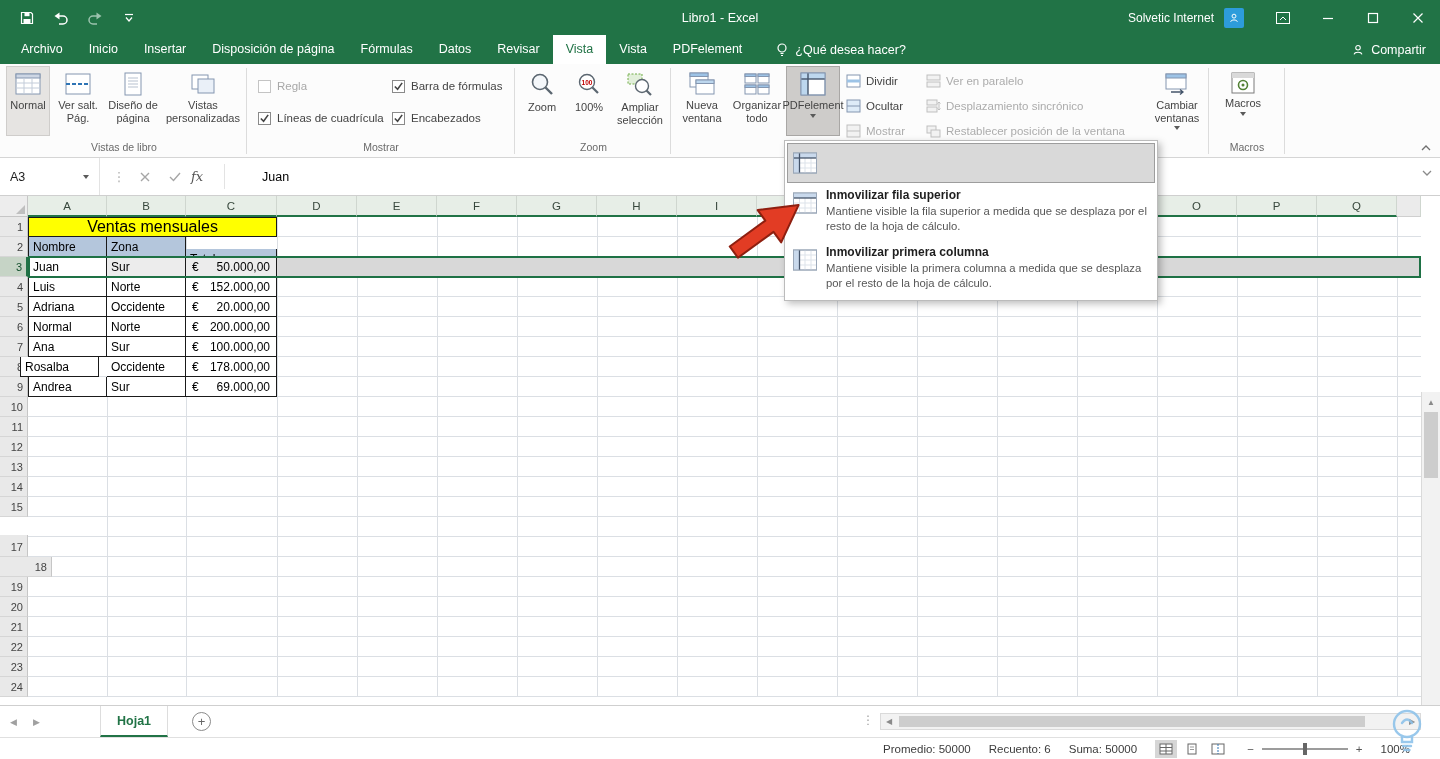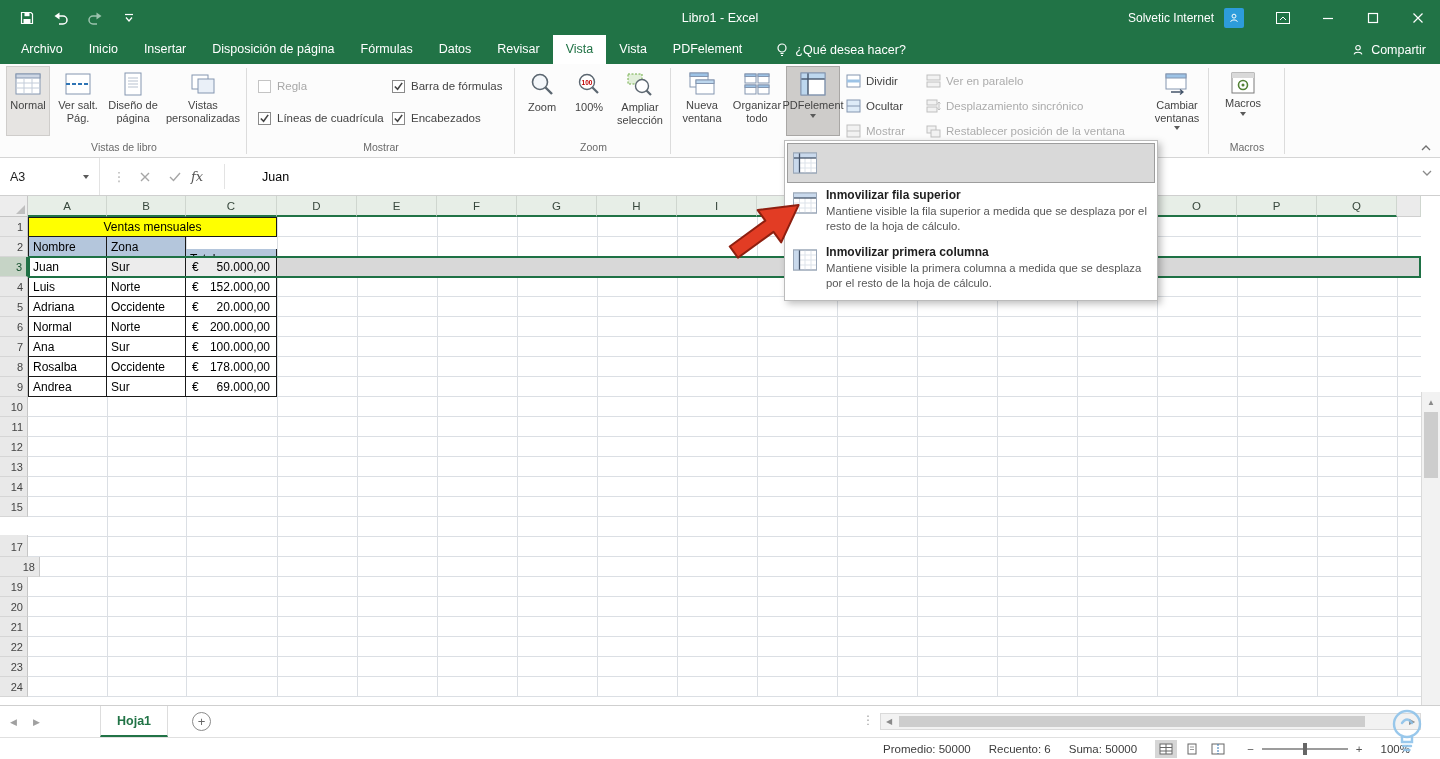--- a/index.html
+++ b/index.html
@@ -52,21 +52,21 @@
 .colh.extra{background:#EBEBEB;border-bottom:1px solid #CFCFCF}
 .rowh{background:#E9E9E9;border-right:1px solid #C6C6C6;border-bottom:1px solid #D6D6D6;color:#444;font-size:11px;display:flex;align-items:center;justify-content:flex-end;padding-right:4px}
 .rowh.sel{background:#C6D4C6;border-right:2px solid #217346;color:#14512E}
 .corner{background:#EDEDED;border-right:1px solid #C6C6C6;border-bottom:1px solid #C6C6C6}
 .corner:after{content:"";position:absolute;right:2px;bottom:2px;border-left:9px solid transparent;border-bottom:9px solid #BFBFBF}
 .vline,.hline{background:#DBDFE4}
 .rowsel{background:#D8D8D8}
 .rowborder{border:2px solid #1E7145;pointer-events:none;background:transparent}
 .cell{display:flex;align-items:center;font-size:12px;color:#000;background:#fff;border-right:1px solid #1a1a1a;border-bottom:1px solid #1a1a1a;padding:0 4px;line-height:1}
 .cell.colA{border-left:1px solid #1a1a1a}
-.cell.title-cell{background:#FFFF00;justify-content:center;border-top:1px solid #1a1a1a;font-size:12px}
+.cell.title-cell{background:#FFFF00;justify-content:center;border-top:1px solid #1a1a1a;font-size:16px}
 .cell.th-cell{background:#B4C6DC}
 .cell.insel{background:#ECECEC}
 .cell.total-cell{justify-content:space-between;padding:0 6px}
 #vscroll{position:absolute;left:1421px;top:196px;width:19px;height:509px;background:#F2F2F2;border-left:1px solid #DADADA}
 .varrow{position:absolute;left:0;width:18px;height:18px;display:flex;align-items:center;justify-content:center;color:#8A8A8A;font-size:8px}
 #vthumb{position:absolute;left:2px;top:20px;width:14px;height:66px;background:#CDCDCD}
 
 #freezemenu{position:absolute;left:784px;top:140px;width:374px;background:#fff;border:1px solid #BBB;box-shadow:3px 3px 7px rgba(0,0,0,.25);z-index:100;padding:2px}
 .mitem{display:flex;gap:8px;padding:4px 6px 6px 4px;border:1px solid transparent}
 .mitem.hl{background:#D9D9D9;border-color:#9D9D9D}
@@ -536,21 +536,21 @@
       <div class="rowh" style="left: 0px; top: 161px; width: 28px; height: 20px;">8</div>
       <div class="rowh" style="left: 0px; top: 181px; width: 28px; height: 20px;">9</div>
       <div class="rowh" style="left: 0px; top: 201px; width: 28px; height: 20px;">10</div>
       <div class="rowh" style="left: 0px; top: 221px; width: 28px; height: 20px;">11</div>
       <div class="rowh" style="left: 0px; top: 241px; width: 28px; height: 20px;">12</div>
       <div class="rowh" style="left: 0px; top: 261px; width: 28px; height: 20px;">13</div>
       <div class="rowh" style="left: 0px; top: 281px; width: 28px; height: 20px;">14</div>
       <div class="rowh" style="left: 0px; top: 301px; width: 28px; height: 20px;">15</div>
       <div class="rowh" style="left: 0px; top: 321px; width: 28px; height: 20px; margin-top: 18px;">16</div>
       <div class="rowh" style="left: 0px; top: 341px; width: 28px; height: 20px;">17</div>
-      <div class="rowh" style="left: 0px; top: 361px; width: 40px; height: 20px;">18</div>
+      <div class="rowh" style="left: 0px; top: 361px; width: 52px; height: 20px;">18</div>
       <div class="rowh" style="left: 0px; top: 381px; width: 28px; height: 20px;">19</div>
       <div class="rowh" style="left: 0px; top: 401px; width: 28px; height: 20px;">20</div>
       <div class="rowh" style="left: 0px; top: 421px; width: 28px; height: 20px;">21</div>
       <div class="rowh" style="left: 0px; top: 441px; width: 28px; height: 20px;">22</div>
       <div class="rowh" style="left: 0px; top: 461px; width: 28px; height: 20px;">23</div>
       <div class="rowh" style="left: 0px; top: 481px; width: 28px; height: 20px;">24</div>
       <div class="rowsel" style="left: 277px; top: 61px; width: 1144px; height: 20px;"></div>
       <div class="cell title-cell colA" style="left: 28px; top: 21px; width: 249px; height: 20px;">Ventas mensuales</div>
       <div class="cell th-cell colA" style="left: 28px; top: 41px; width: 79px; height: 20px;">Nombre</div>
       <div class="cell th-cell" style="left: 107px; top: 41px; width: 79px; height: 20px;">Zona</div>
@@ -578,21 +578,21 @@
       <div class="cell total-cell" style="left: 186px; top: 121px; width: 91px; height: 20px;">
         <span>€</span>
         <span>200.000,00</span>
       </div>
       <div class="cell colA" style="left: 28px; top: 141px; width: 79px; height: 20px;">Ana</div>
       <div class="cell" style="left: 107px; top: 141px; width: 79px; height: 20px;">Sur</div>
       <div class="cell total-cell" style="left: 186px; top: 141px; width: 91px; height: 20px;">
         <span>€</span>
         <span>100.000,00</span>
       </div>
-      <div class="cell colA" style="left: 28px; top: 161px; width: 79px; height: 20px;">Rosalba</div>
+      <div class="cell colA" style="left: 20px; top: 161px; width: 79px; height: 20px;">Rosalba</div>
       <div class="cell" style="left: 107px; top: 161px; width: 79px; height: 20px;">Occidente</div>
       <div class="cell total-cell" style="left: 186px; top: 161px; width: 91px; height: 20px;">
         <span>€</span>
         <span>178.000,00</span>
       </div>
       <div class="cell colA" style="left: 28px; top: 181px; width: 79px; height: 20px;">Andrea</div>
       <div class="cell" style="left: 107px; top: 181px; width: 79px; height: 20px;">Sur</div>
       <div class="cell total-cell" style="left: 186px; top: 181px; width: 91px; height: 20px;">
         <span>€</span>
         <span>69.000,00</span>

